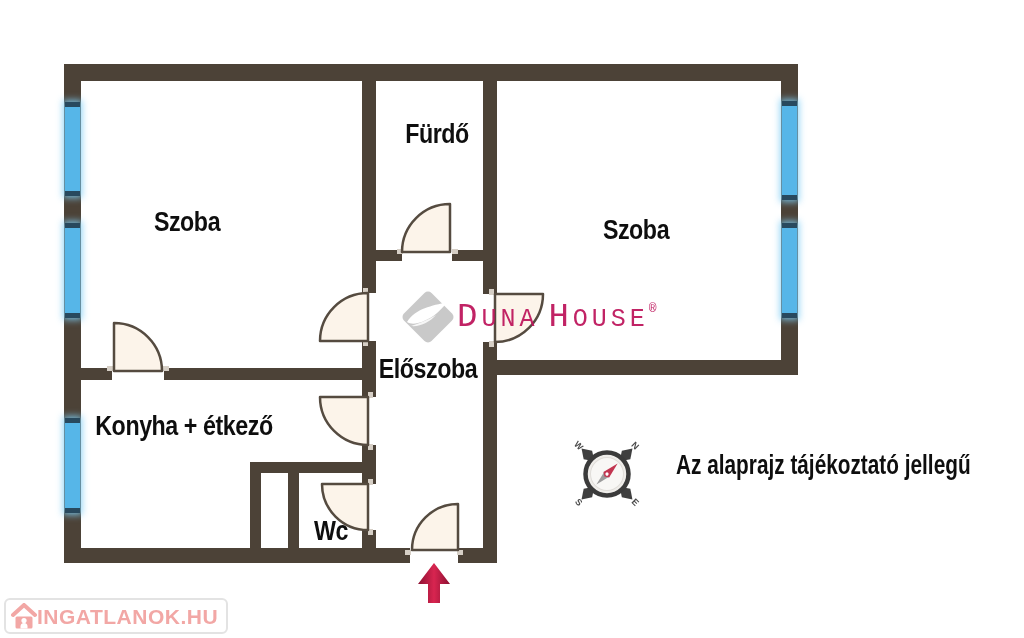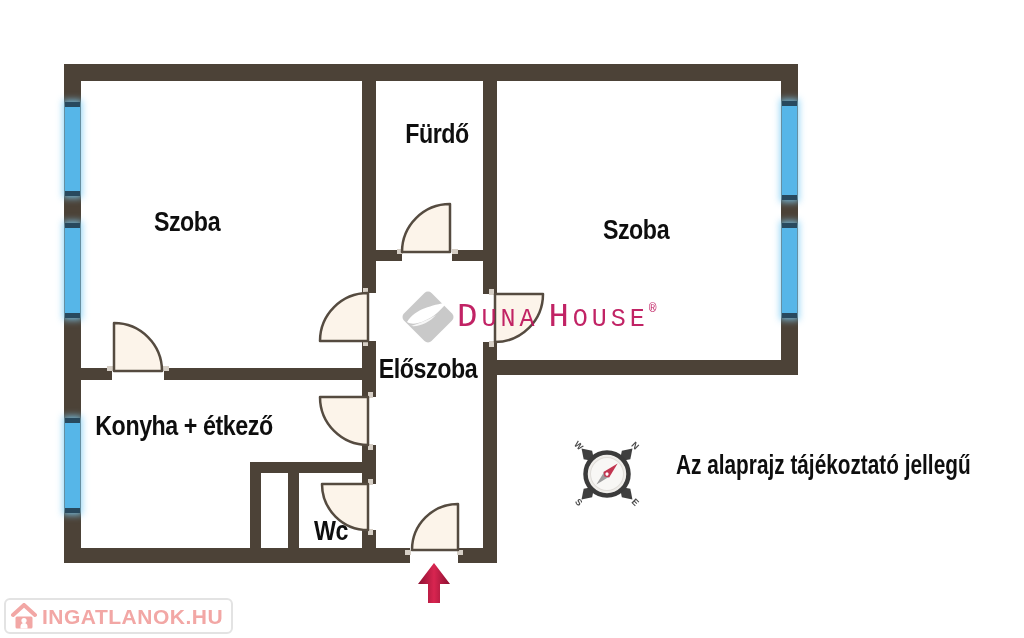--- a/index.html
+++ b/index.html
@@ -15,21 +15,21 @@
   #doors-overlay{position:absolute;left:0;top:0;pointer-events:none;}
   #disclaimer{position:absolute;left:676px;top:450px;font-weight:bold;font-size:27px;color:#0e0e0e;
               white-space:nowrap;transform:scaleX(0.77);transform-origin:left top;}
   #watermark{position:absolute;left:399px;top:288px;display:flex;align-items:center;opacity:.95;}
   #watermark-text{font-family:Liberation Mono, monospace;color:#be185d;letter-spacing:4px;
                   white-space:nowrap;line-height:1;}
   .wm-big{font-size:34px;}
   .wm-small{font-size:25px;}
   .wm-reg{font-size:13px;vertical-align:14px;letter-spacing:0;}
   #footer-logo{position:absolute;left:4px;top:598px;height:32px;display:flex;align-items:center;
-               gap:5px;padding:0 8px 0 5px;border:2px solid #e3e3e3;border-radius:6px;background:#fff;}
+               padding:0 8px 0 5px;border:2px solid #e3e3e3;border-radius:6px;background:#fff;}
   #footer-logo-text{font-weight:bold;font-size:21px;color:#f2a7a5;letter-spacing:0.5px;line-height:1;}
   #compass{position:absolute;left:563px;top:430px;}
   #entrance-arrow{position:absolute;left:416px;top:562px;}
 </style>
 </head>
 <body>
 
 <div id="stage">
 
   <div class="wall" style="left:64px;top:64px;width:734px;height:17px;"></div>

